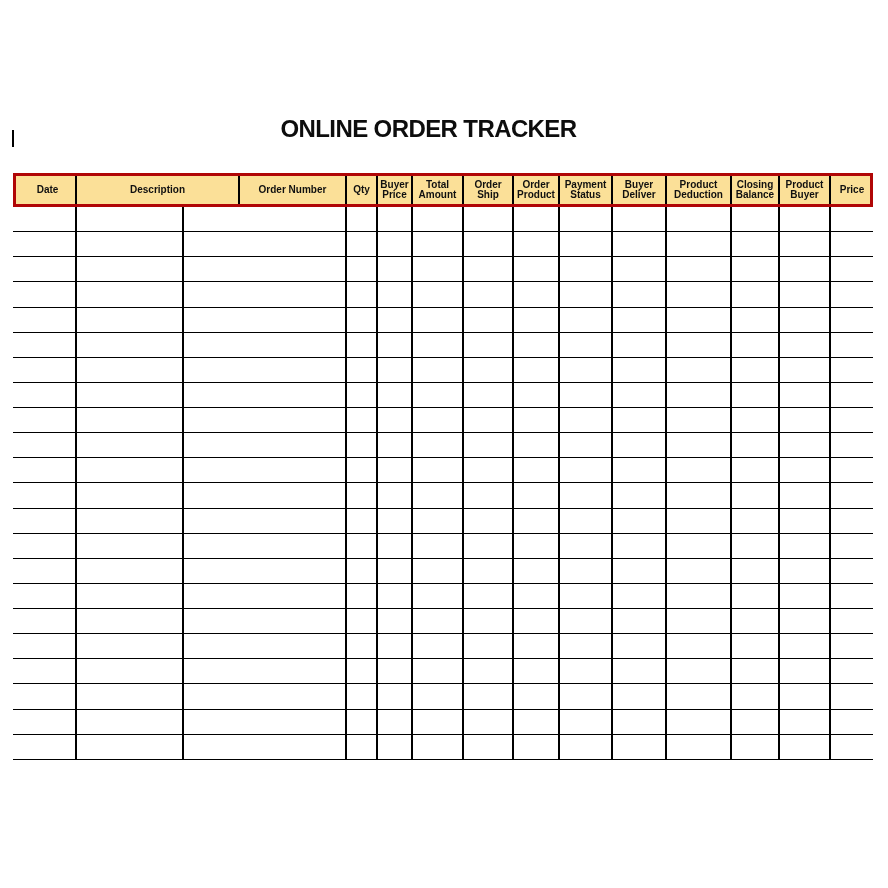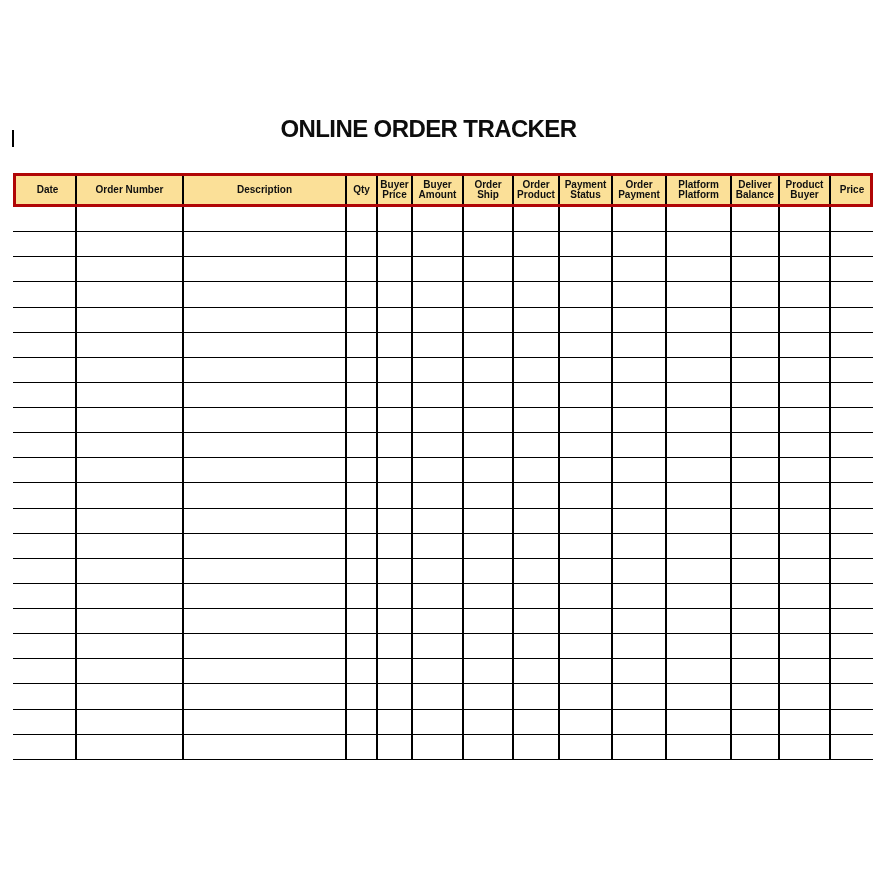--- a/index.html
+++ b/index.html
@@ -70,31 +70,31 @@
 </head>
 <body>
 
 <div class="page">
   <span class="caret"></span>
   <h1 class="title">ONLINE ORDER TRACKER</h1>
 
   <div class="tbl">
     <div class="thead" id="thead">
         <div class="th" style="flex: 0 0 64px; padding-left: 8px;">Date</div>
+        <div class="th" style="flex: 0 0 163px;">Description</div>
         <div class="th" style="flex: 0 0 107px;">Order Number</div>
-        <div class="th" style="flex: 0 0 163px;">Description</div>
         <div class="th" style="flex: 0 0 31px;">Qty</div>
         <div class="th" style="flex: 0 0 35px;">Buyer Price</div>
-        <div class="th" style="flex: 0 0 51px;">Buyer Amount</div>
+        <div class="th" style="flex: 0 0 51px;">Total Amount</div>
         <div class="th" style="flex: 0 0 50px;">Order Ship</div>
         <div class="th" style="flex: 0 0 46px;">Order Product</div>
         <div class="th" style="flex: 0 0 53px;">Payment Status</div>
-        <div class="th" style="flex: 0 0 54px;">Order Payment</div>
-        <div class="th" style="flex: 0 0 65px;">Platform Platform</div>
-        <div class="th" style="flex: 0 0 48px;">Deliver Balance</div>
+        <div class="th" style="flex: 0 0 54px;">Buyer Deliver</div>
+        <div class="th" style="flex: 0 0 65px;">Product Deduction</div>
+        <div class="th" style="flex: 0 0 48px;">Closing Balance</div>
         <div class="th" style="flex: 0 0 51px;">Product Buyer</div>
         <div class="th" style="flex: 0 0 42px;">Price</div>
       </div>
     <div class="tbody" id="tbody">
         <div class="tr">
           <div class="td" style="flex: 0 0 64px;"></div>
           <div class="td" style="flex: 0 0 107px;"></div>
           <div class="td" style="flex: 0 0 163px;"></div>
           <div class="td" style="flex: 0 0 31px;"></div>
           <div class="td" style="flex: 0 0 35px;"></div>

